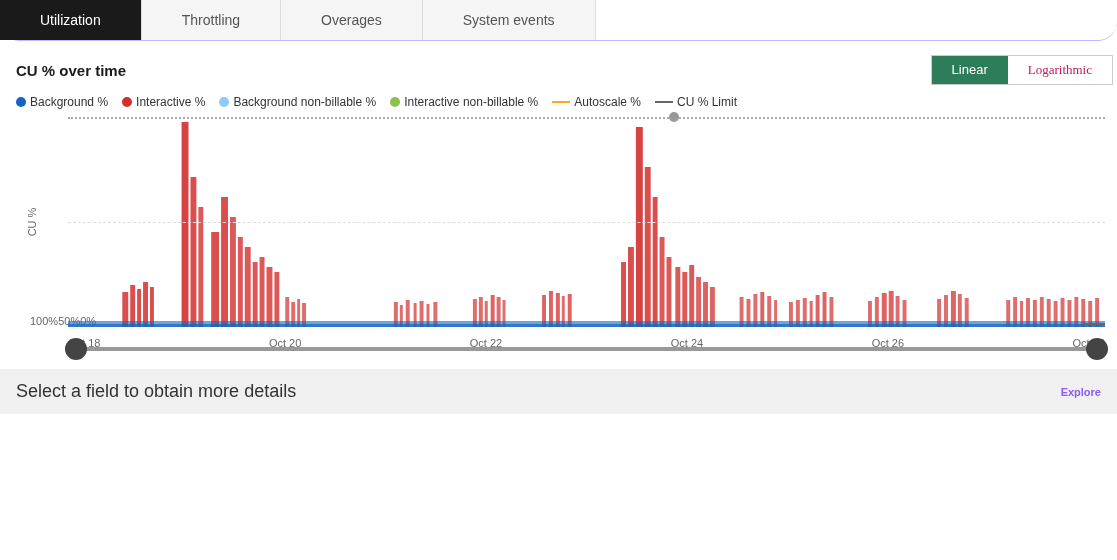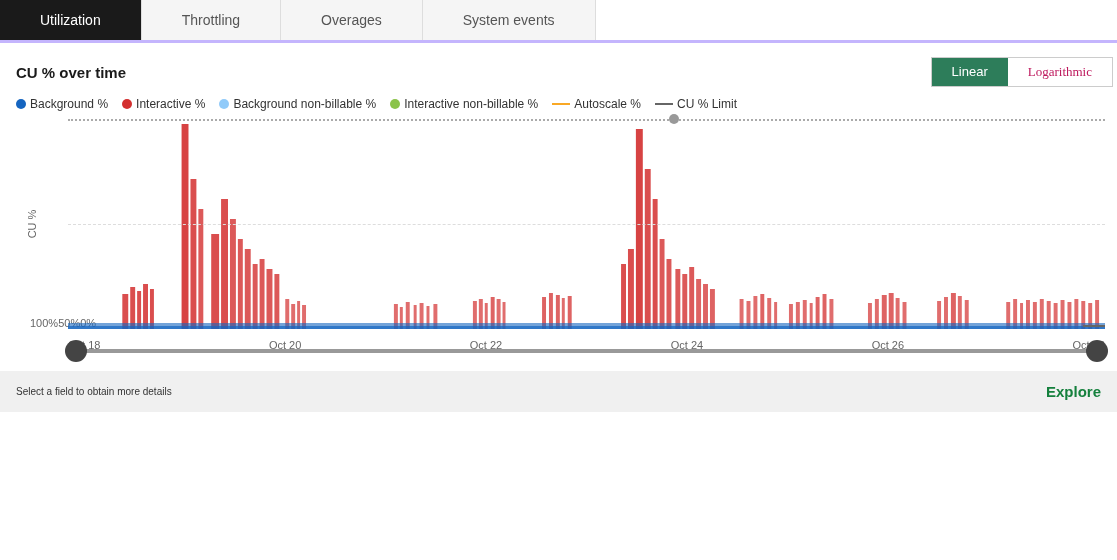--- a/index.html
+++ b/index.html
@@ -1,20 +1,21 @@
 <!DOCTYPE html>
 <html><head>
   <meta charset="utf-8">
   <style>
     * { box-sizing: border-box; margin: 0; padding: 0; }
     body { font-family: 'Segoe UI', Arial, sans-serif; font-size: 13px; background: #fff; width: 1117px; height: 560px; overflow: hidden; }
 
     .tab-bar {
       display: flex;
-      border-bottom: 3px solid #c4b5fd;
+      border-bottom: 1px solid #c4b5fd;
+      border-radius: 19px;
     }
     .tab {
       padding: 12px 40px;
       cursor: pointer;
       font-size: 14px;
       color: #555;
       background: #f5f5f5;
       border-right: 1px solid #ddd;
       user-select: none;
     }
@@ -121,26 +122,26 @@
 
     .bottom-bar {
       display: flex;
       align-items: center;
       justify-content: space-between;
       padding: 12px 16px;
       background: #f0f0f0;
       margin-top: 6px;
     }
     .bottom-bar-text {
-      font-size: 10px;
+      font-size: 18px;
       color: #333;
     }
     .explore-btn {
-      font-size: 15px;
-      color: #15803d;
+      font-size: 11px;
+      color: #8b5cf6;
       font-weight: 600;
       cursor: pointer;
       background: none;
       border: none;
     }
 
     svg.bars {
       width: 100%;
       height: 100%;
     }

